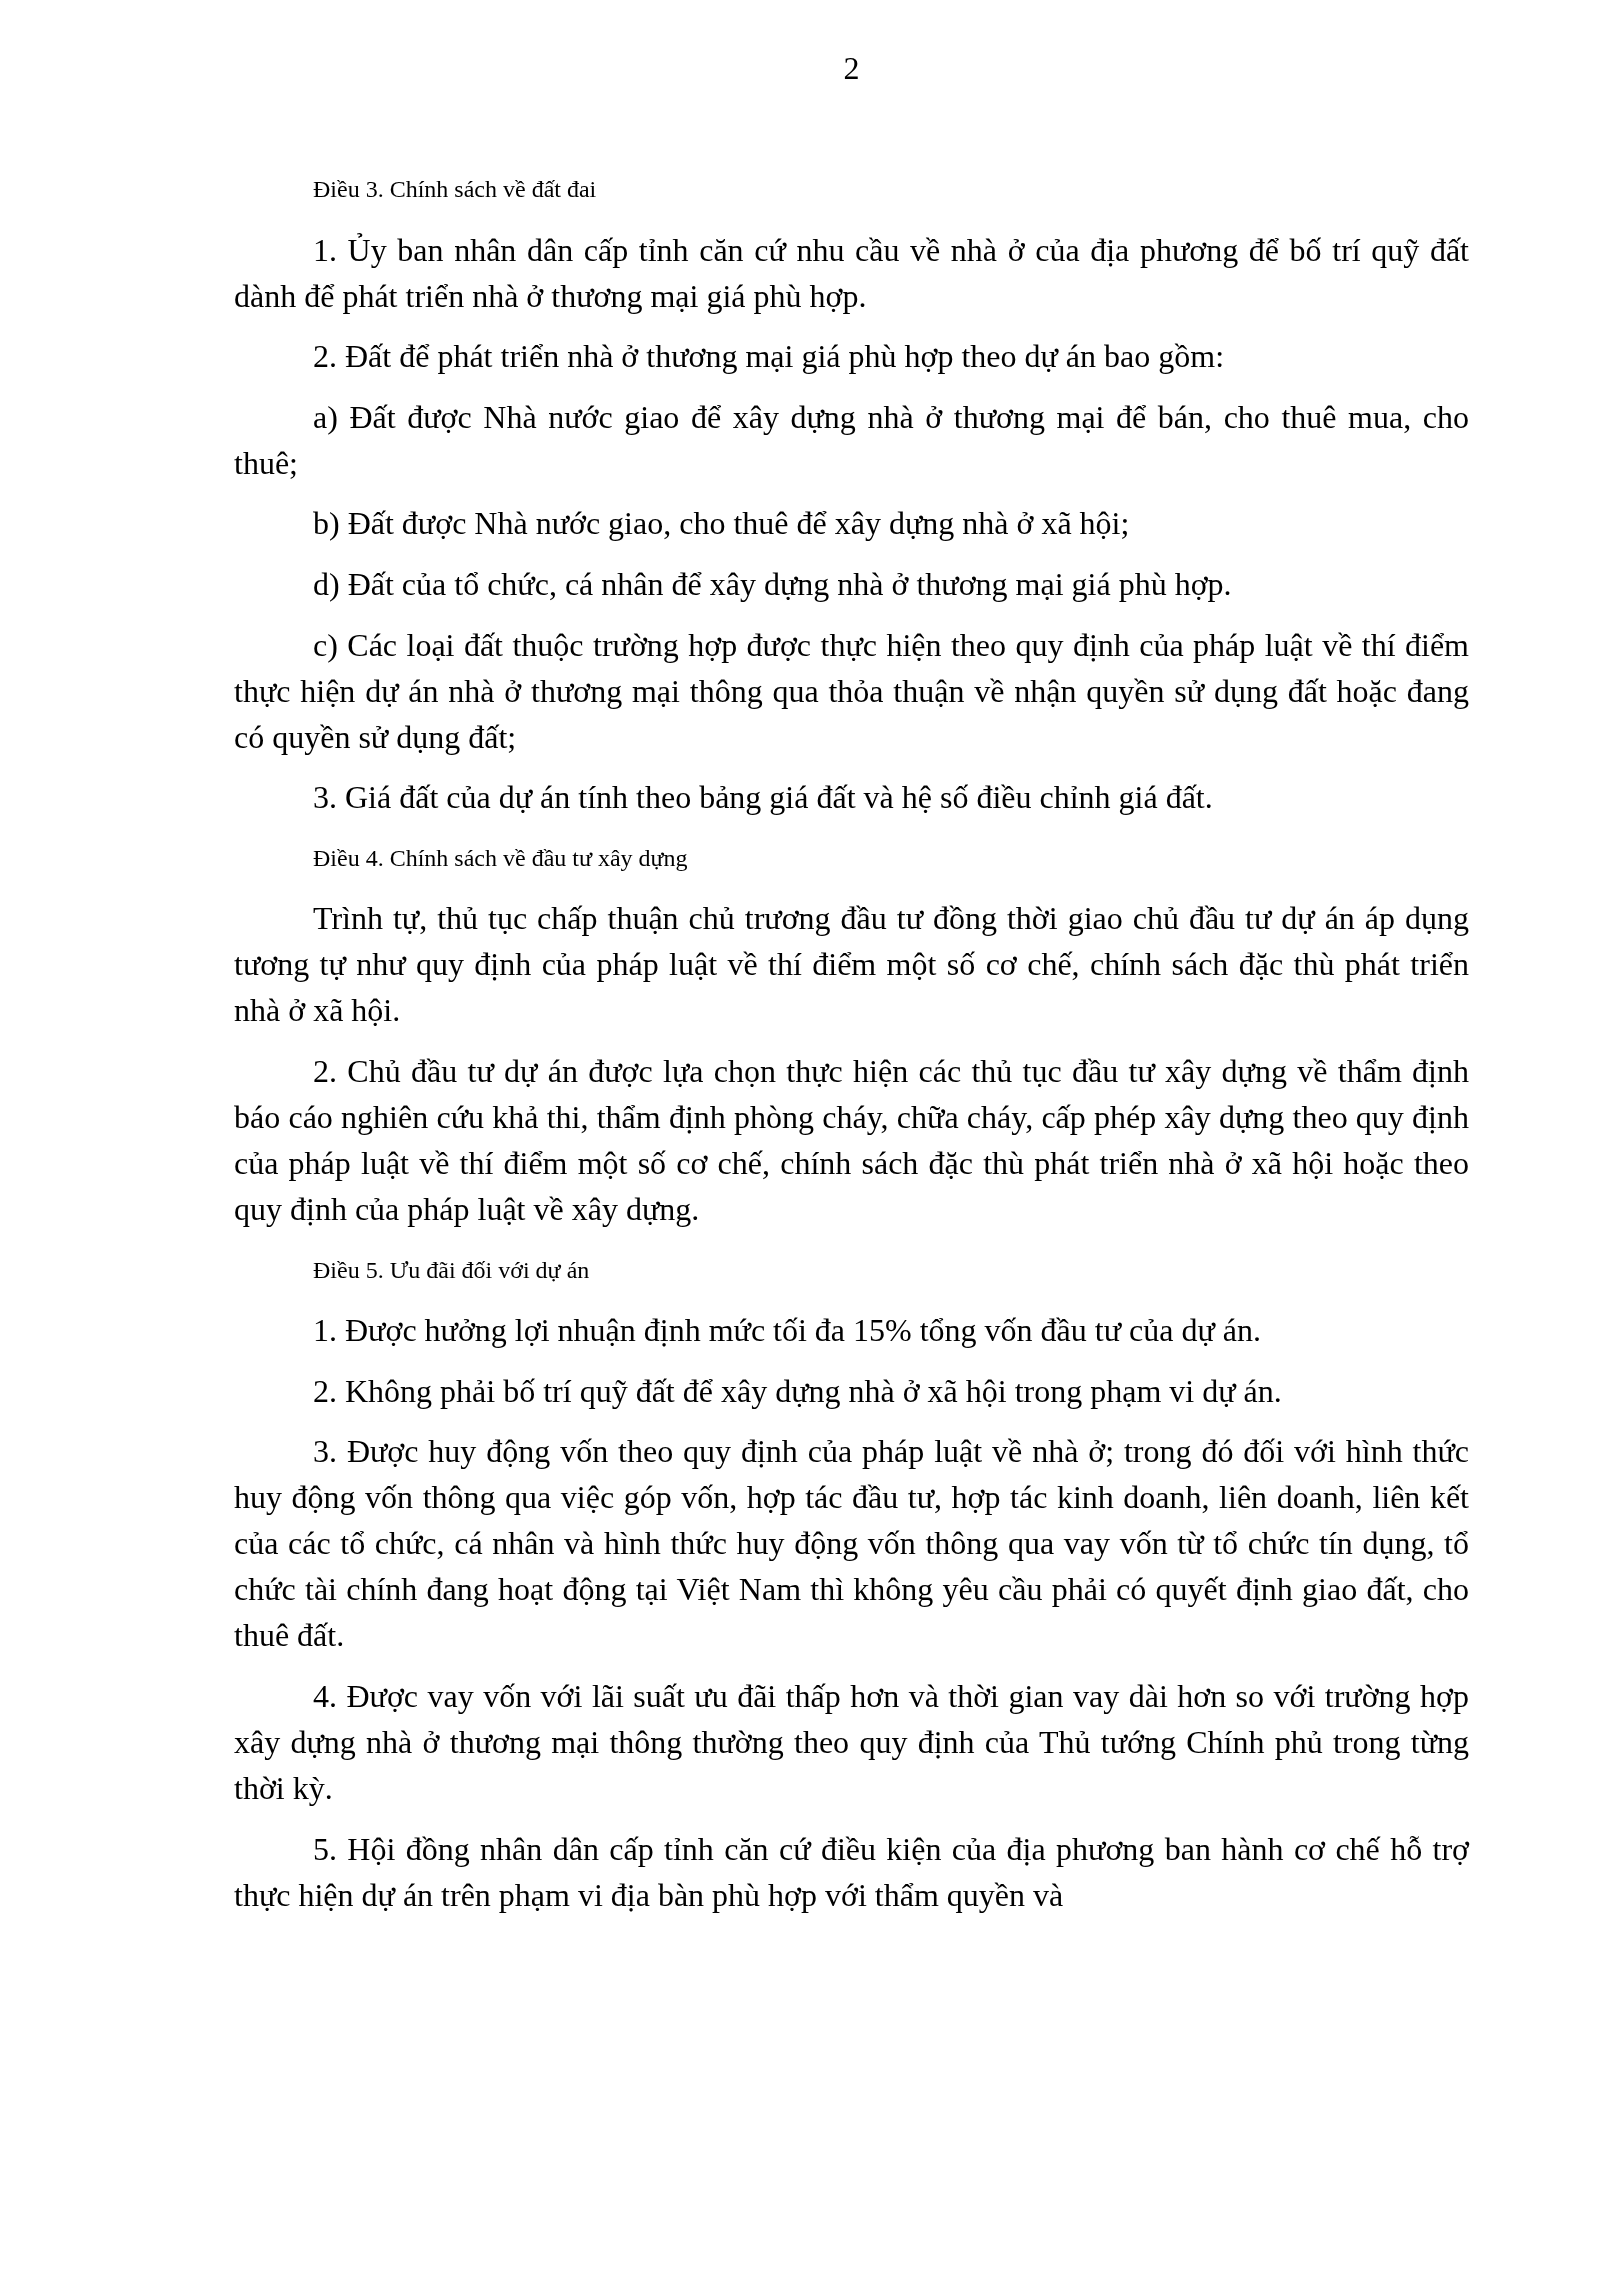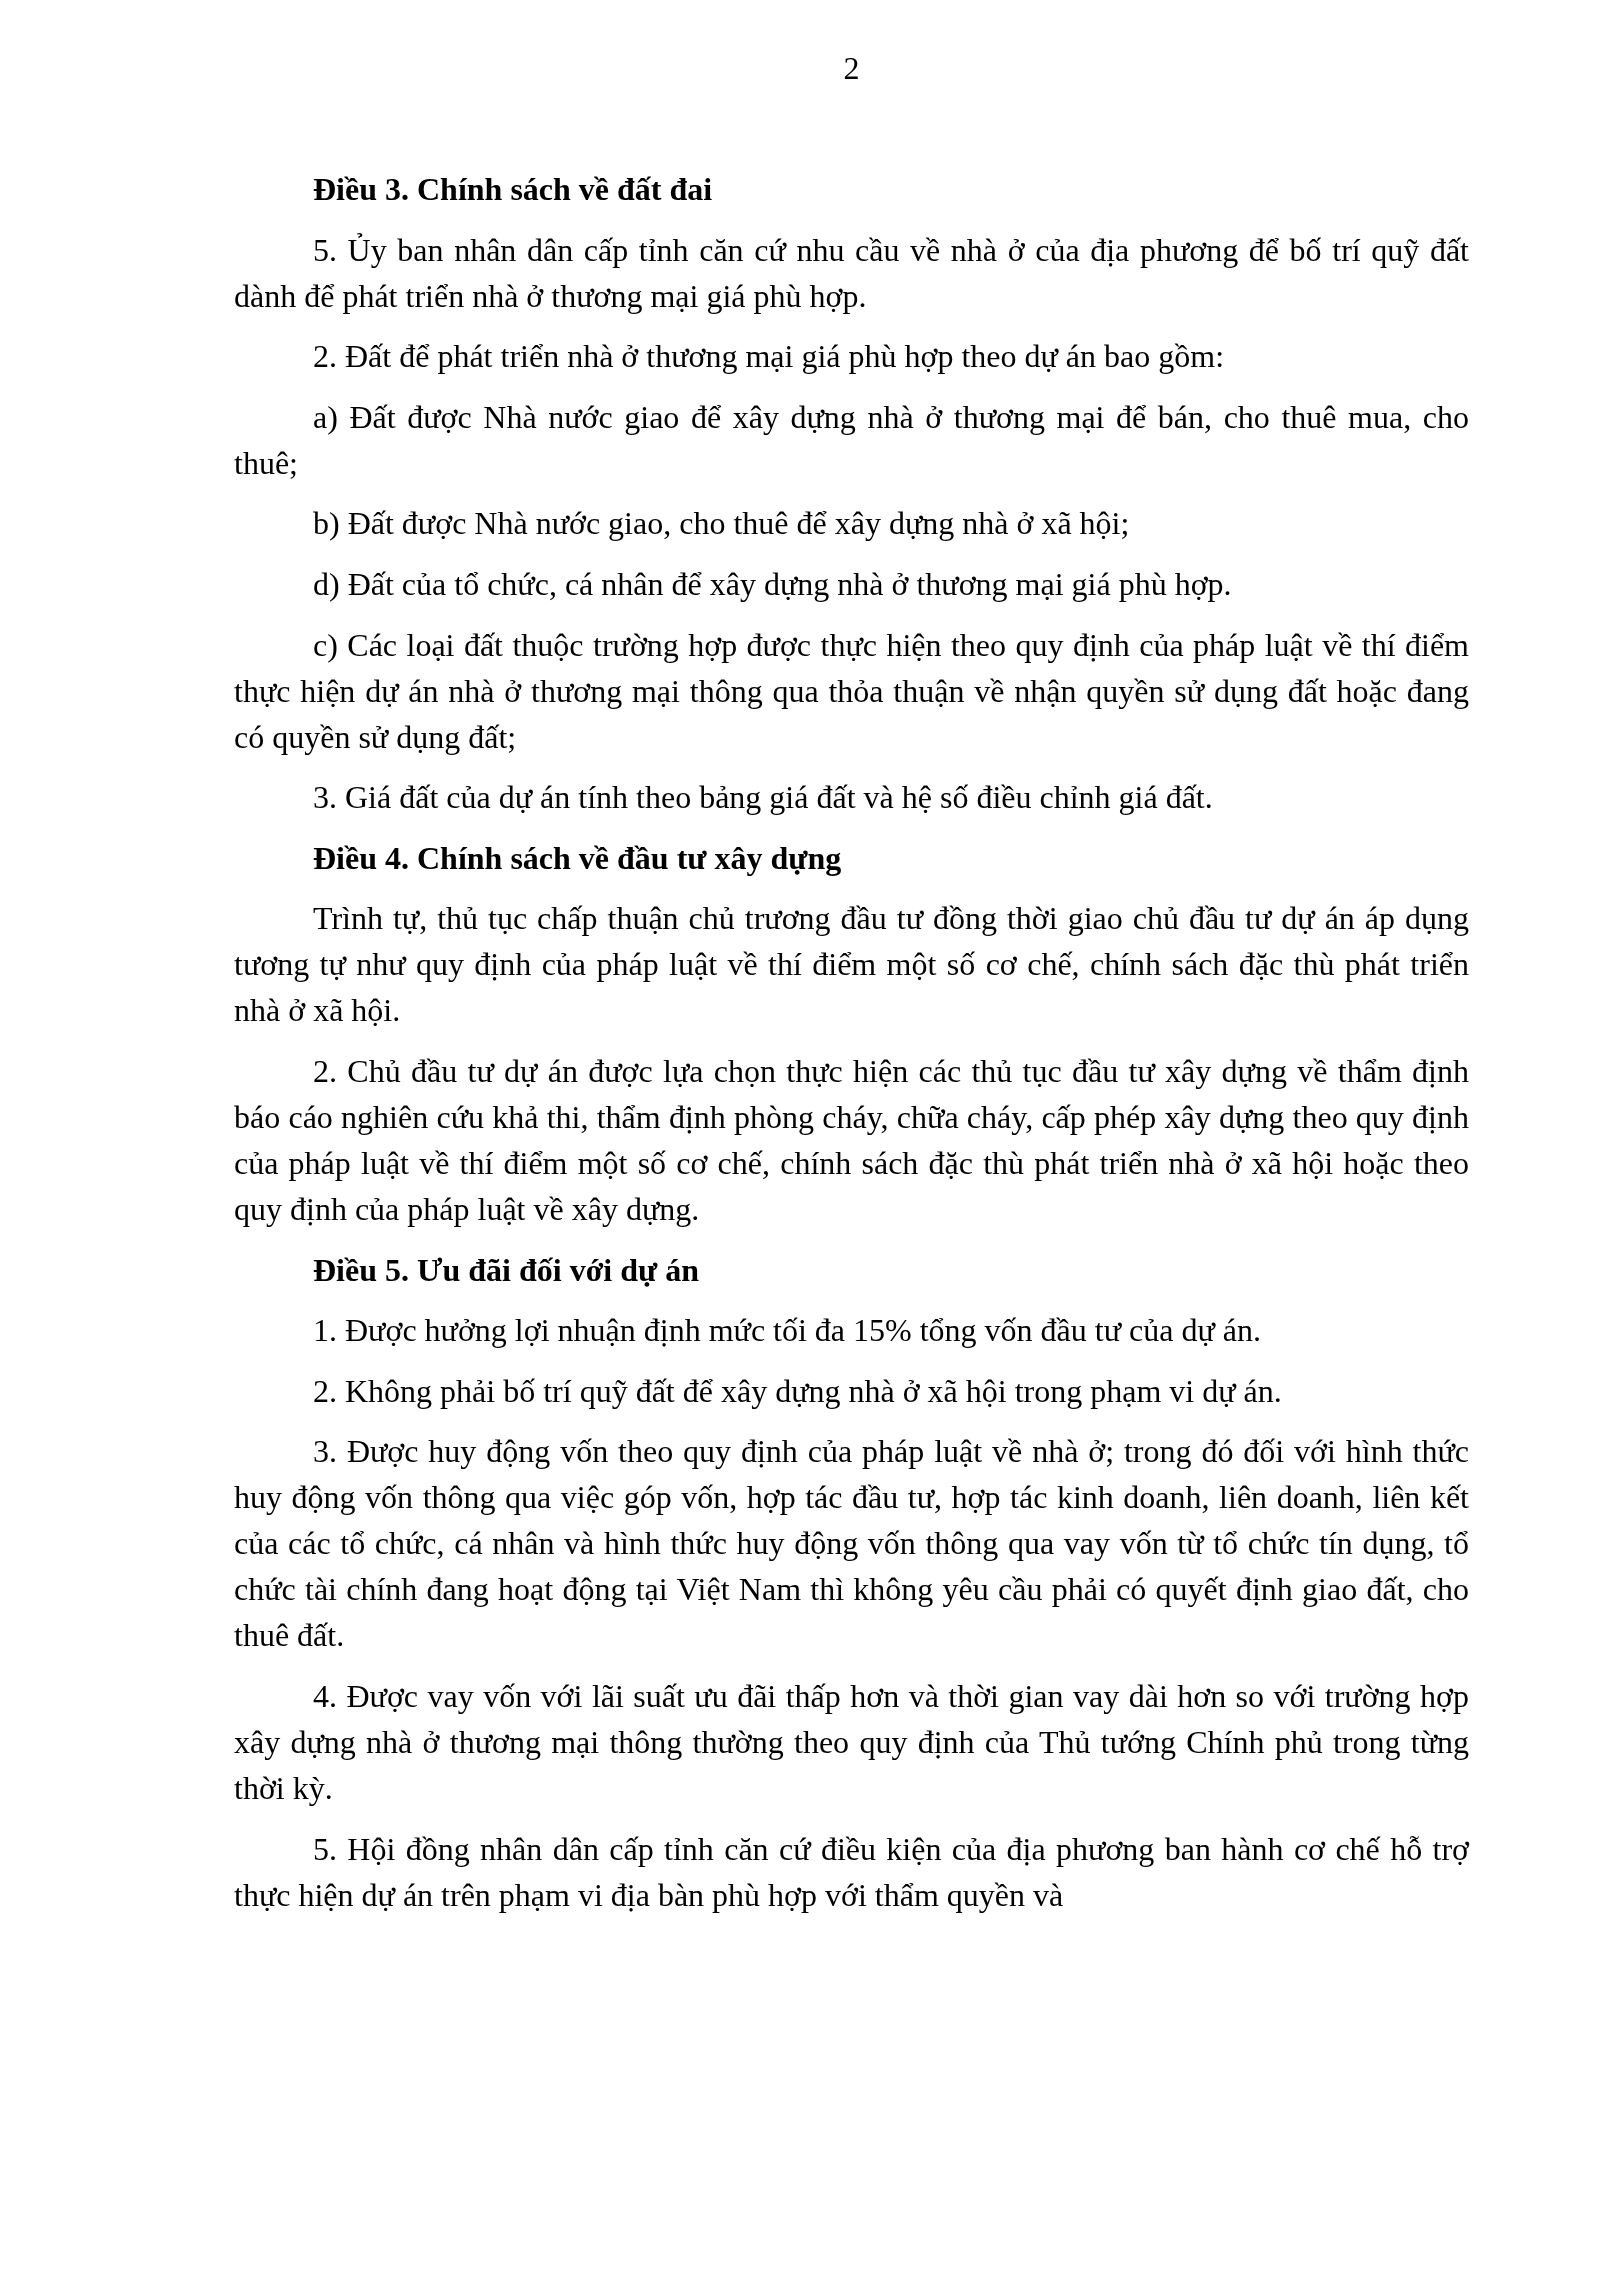--- a/index.html
+++ b/index.html
@@ -21,41 +21,41 @@
       font-size: 32px;
       line-height: 46px;
       color: #000000;
       background: #ffffff;
     }
     .page-number {
       text-align: center;
       margin: 0 0 75px 0;
     }
     .article-heading {
-      font-size: 32px;
-      font-weight: bold;
+      font-size: 24px;
+      font-weight: normal;
       margin: 0 0 14.6px 0;
       text-indent: 79px;
       line-height: 46px;
     }
     .para {
       margin: 0 0 14.6px 0;
       text-align: justify;
       text-indent: 79px;
     }
   </style>
 </head>
 <body>
 
 <div class="doc-page">
 
   <div class="page-number">2</div>
 
   <h2 class="article-heading">Điều 3. Chính sách về đất đai</h2>
-  <p class="para">5. Ủy ban nhân dân cấp tỉnh căn cứ nhu cầu về nhà ở của địa phương để bố trí quỹ đất dành để phát triển nhà ở thương mại giá phù hợp.</p>
+  <p class="para">1. Ủy ban nhân dân cấp tỉnh căn cứ nhu cầu về nhà ở của địa phương để bố trí quỹ đất dành để phát triển nhà ở thương mại giá phù hợp.</p>
   <p class="para">2. Đất để phát triển nhà ở thương mại giá phù hợp theo dự án bao gồm:</p>
   <p class="para">a) Đất được Nhà nước giao để xây dựng nhà ở thương mại để bán, cho thuê mua, cho thuê;</p>
   <p class="para">b) Đất được Nhà nước giao, cho thuê để xây dựng nhà ở xã hội;</p>
   <p class="para">d) Đất của tổ chức, cá nhân để xây dựng nhà ở thương mại giá phù hợp.</p>
   <p class="para">c) Các loại đất thuộc trường hợp được thực hiện theo quy định của pháp luật về thí điểm thực hiện dự án nhà ở thương mại thông qua thỏa thuận về nhận quyền sử dụng đất hoặc đang có quyền sử dụng đất;</p>
   <p class="para">3. Giá đất của dự án tính theo bảng giá đất và hệ số điều chỉnh giá đất.</p>
 
   <h2 class="article-heading">Điều 4. Chính sách về đầu tư xây dựng</h2>
   <p class="para">Trình tự, thủ tục chấp thuận chủ trương đầu tư đồng thời giao chủ đầu tư dự án áp dụng tương tự như quy định của pháp luật về thí điểm một số cơ chế, chính sách đặc thù phát triển nhà ở xã hội.</p>
   <p class="para">2. Chủ đầu tư dự án được lựa chọn thực hiện các thủ tục đầu tư xây dựng về thẩm định báo cáo nghiên cứu khả thi, thẩm định phòng cháy, chữa cháy, cấp phép xây dựng theo quy định của pháp luật về thí điểm một số cơ chế, chính sách đặc thù phát triển nhà ở xã hội hoặc theo quy định của pháp luật về xây dựng.</p>

